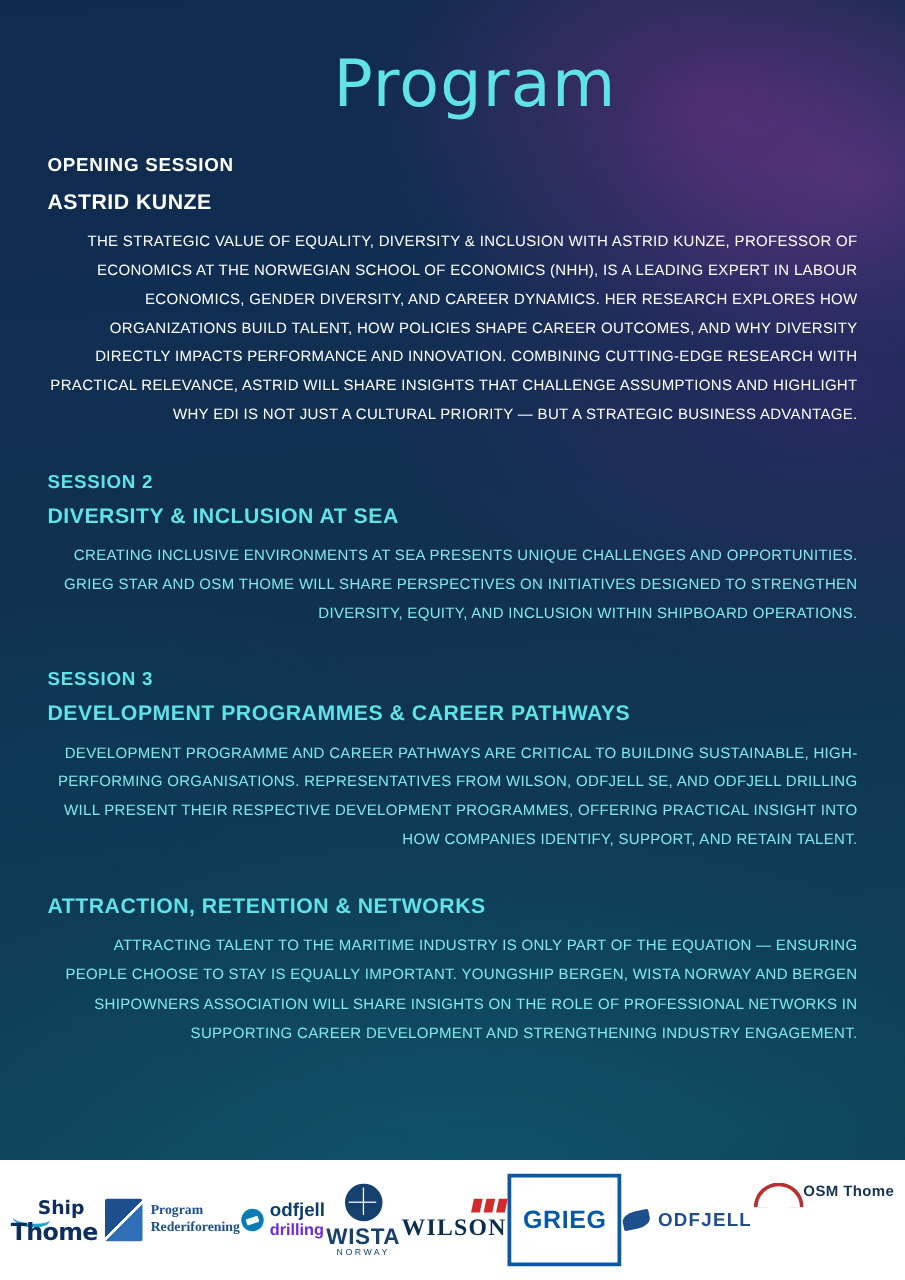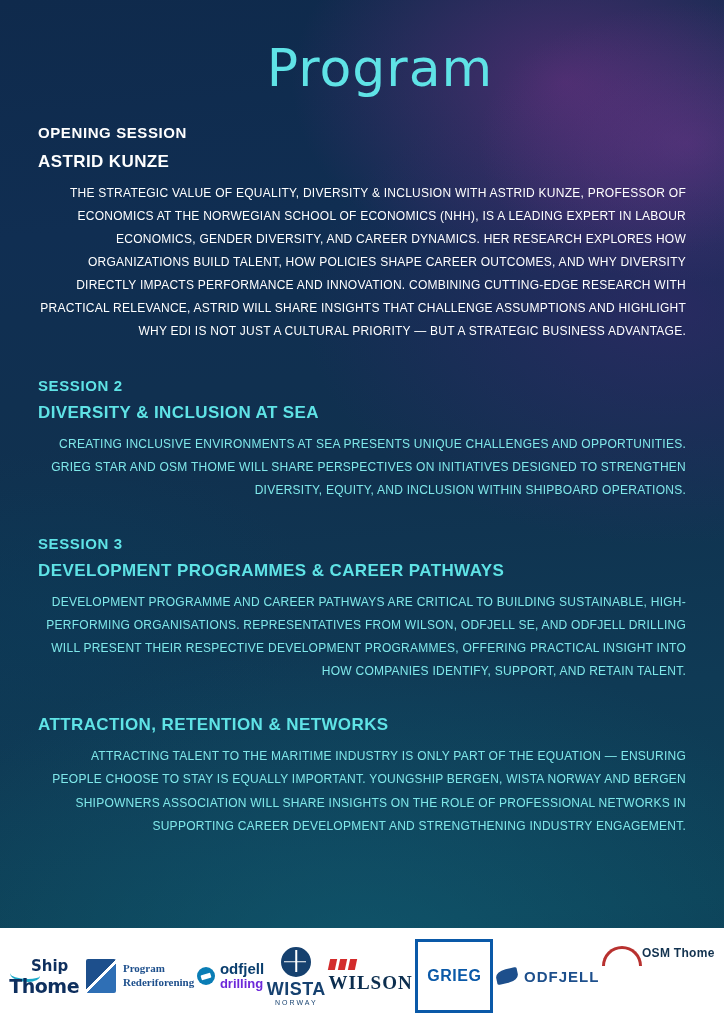--- a/index.html
+++ b/index.html
@@ -244,21 +244,21 @@
     font-size: 7px;
     letter-spacing: 2px;
     color: #16416f;
     margin-top: 1px;
   }
 
   
   .logo-wilson {
     display: flex;
     flex-direction: column;
-    align-items: flex-start;
+    align-items: flex-end;
   }
   .logo-wilson .bars {
     display: flex;
     gap: 3px;
     margin-bottom: 2px;
   }
   .logo-wilson .bars i {
     display: block;
     width: 7px; height: 11px;
     background: #d32b2b;
@@ -271,21 +271,21 @@
     letter-spacing: 1px;
     font-family: "Liberation Serif", serif;
   }
 
   
   .logo-grieg {
     border: 3px solid #0a59a8;
     padding: 4px 9px;
   }
   .logo-grieg .name {
-    font-size: 16px;
+    font-size: 20px;
     font-weight: bold;
     color: #0a59a8;
     letter-spacing: 0.5px;
     font-family: "Liberation Sans", sans-serif;
   }
 
   
   .logo-odfjell {
     display: flex;
     align-items: center;

